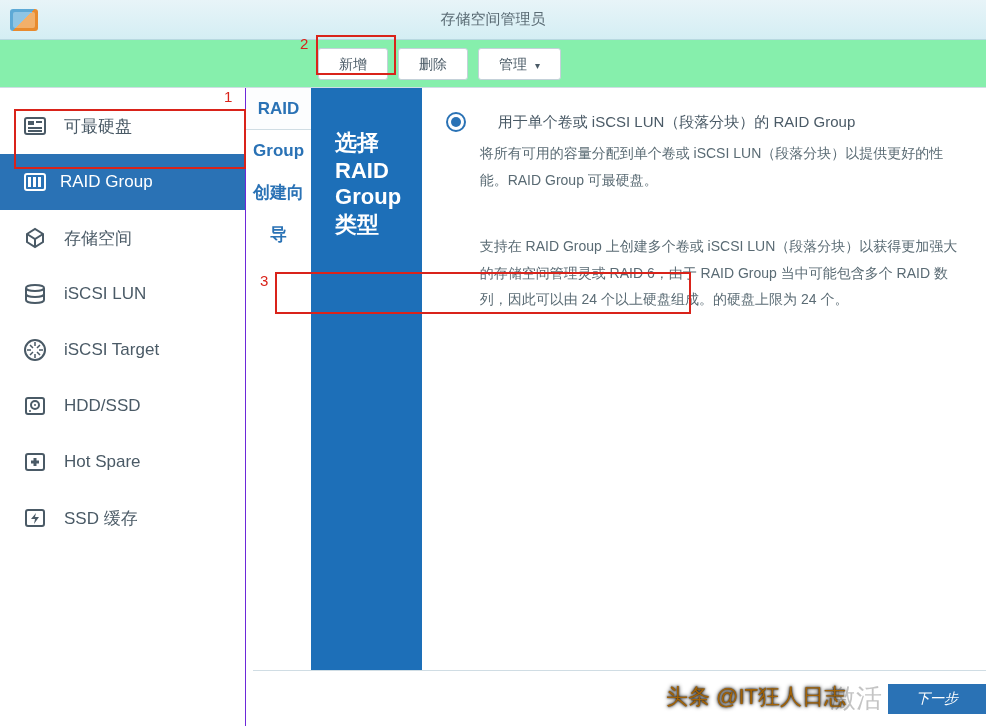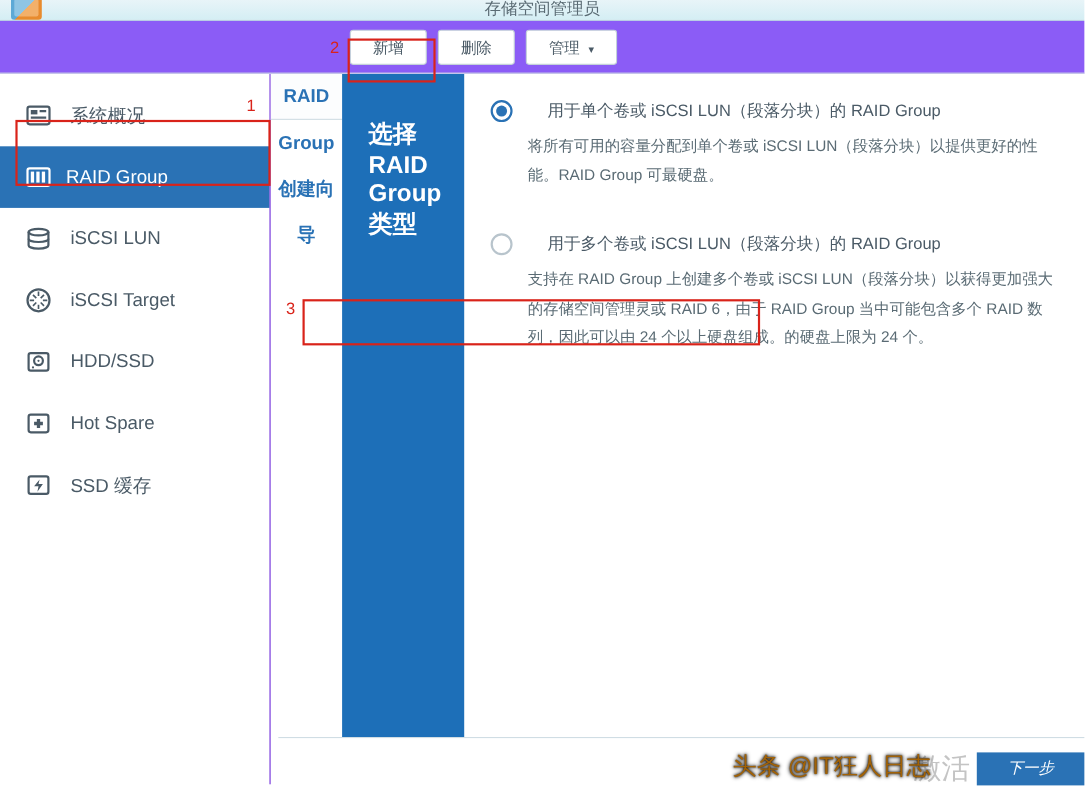--- a/index.html
+++ b/index.html
@@ -1,25 +1,25 @@
 <!DOCTYPE html>
 <html><head>
 <meta charset="utf-8">
 <style>
   * { box-sizing: border-box; margin: 0; padding: 0; }
   body { font-family: "Microsoft YaHei", Arial, sans-serif; font-size: 14px; color: #333; background: #fff; width: 986px; height: 726px; overflow: hidden; position: relative; }
 
   
-  .titlebar { height: 19px; background: linear-gradient(#e8f4f8, #d4eef4); display: flex; align-items: flex-end; position: relative; border-bottom: 1px solid #b8d8e0; }
+  .titlebar { height: 40px; background: linear-gradient(#e8f4f8, #d4eef4); display: flex; align-items: center; position: relative; border-bottom: 1px solid #b8d8e0; }
   .app-icon { width: 28px; height: 22px; margin-left: 10px; background: linear-gradient(135deg, #5da9d6 50%, #e88b2e 50%); border-radius: 3px; position: relative; }
   .app-icon::after { content:""; position:absolute; inset:3px; background: linear-gradient(135deg, #8fc5e4 50%, #f2b06a 50%); border-radius:2px; }
   .titlebar-title { position: absolute; left: 50%; transform: translateX(-50%); color: #5a6b74; font-size: 15px; }
 
   
-  .toolbar { height: 48px; display: flex; align-items: center; padding-left: 318px; gap: 10px; border-bottom: 1px solid #d0dde4; background: #8b5cf6; position: relative; }
+  .toolbar { height: 48px; display: flex; align-items: center; padding-left: 318px; gap: 10px; border-bottom: 1px solid #d0dde4; background: #86efac; position: relative; }
   .btn { height: 32px; line-height: 30px; padding: 0 20px; border: 1px solid #c4d1d9; background: #fff; color: #4a5a66; border-radius: 3px; font-size: 14px; cursor: pointer; }
   .dropdown-arrow { font-size: 10px; margin-left: 4px; }
 
   
   .annot { position: absolute; color: #d9231a; font-size: 15px; font-weight: 400; pointer-events: none; }
   .annot-box { position: absolute; border: 2px solid #d9231a; pointer-events: none; }
 
   
   .main { display: flex; height: calc(100% - 80px); }
   .sidebar { width: 245px; background: #fff; padding-top: 10px; }
@@ -77,30 +77,37 @@
 
   <div class="sidebar">
     <div class="side-item">
       <svg class="side-icon ic" viewBox="0 0 24 24">
           <rect x="2" y="4" width="20" height="16" rx="2" fill="none" stroke="currentColor" stroke-width="2"></rect>
           <rect x="5" y="7" width="6" height="4" fill="currentColor"></rect>
           <line x1="13" y1="8" x2="19" y2="8" stroke="currentColor" stroke-width="2"></line>
           <line x1="5" y1="14" x2="19" y2="14" stroke="currentColor" stroke-width="2"></line>
           <line x1="5" y1="17" x2="19" y2="17" stroke="currentColor" stroke-width="2"></line>
         </svg>
-      <span>系统概况</span>
+      <span>可最硬盘</span>
     </div>
     <div class="side-item active">
       <svg class="side-icon ic" viewBox="0 0 24 24">
           <rect x="2" y="4" width="20" height="16" rx="2" fill="none" stroke="currentColor" stroke-width="2"></rect>
           <rect x="5" y="7" width="3" height="10" fill="currentColor"></rect>
           <rect x="10" y="7" width="3" height="10" fill="currentColor"></rect>
           <rect x="15" y="7" width="3" height="10" fill="currentColor"></rect>
         </svg>
       <span>RAID Group</span>
+    </div>
+    <div class="side-item">
+      <svg class="side-icon ic" viewBox="0 0 24 24">
+          <path d="M4 8l8-5 8 5v8l-8 5-8-5z" fill="none" stroke="currentColor" stroke-width="2"></path>
+          <path d="M4 8l8 5 8-5M12 13v8" fill="none" stroke="currentColor" stroke-width="2"></path>
+        </svg>
+      <span>存储空间</span>
     </div>
     <div class="side-item">
       <svg class="side-icon ic" viewBox="0 0 24 24">
           <ellipse cx="12" cy="6" rx="9" ry="3" fill="none" stroke="currentColor" stroke-width="2"></ellipse>
           <path d="M3 6v12c0 1.7 4 3 9 3s9-1.3 9-3V6" fill="none" stroke="currentColor" stroke-width="2"></path>
           <path d="M3 12c0 1.7 4 3 9 3s9-1.3 9-3" fill="none" stroke="currentColor" stroke-width="2"></path>
         </svg>
       <span>iSCSI LUN</span>
     </div>
     <div class="side-item">
@@ -140,24 +147,20 @@
     <div class="wizard-title">RAID Group 创建向导</div>
     <div class="banner">选择 RAID Group 类型</div>
     <div class="options">
 
       <div class="opt">
         <span class="radio checked"></span>
         <span class="opt-label">用于单个卷或 iSCSI LUN（段落分块）的 RAID Group</span>
       </div>
       <div class="opt-desc">将所有可用的容量分配到单个卷或 iSCSI LUN（段落分块）以提供更好的性能。RAID Group 可最硬盘。</div>
 
-      <div class="opt">
-        <span class="radio unchecked"></span>
-        <span class="opt-label">用于多个卷或 iSCSI LUN（段落分块）的 RAID Group</span>
-      </div>
       <div class="opt-desc">支持在 RAID Group 上创建多个卷或 iSCSI LUN（段落分块）以获得更加强大的存储空间管理灵或 RAID 6，由于 RAID Group 当中可能包含多个 RAID 数列，因此可以由 24 个以上硬盘组成。的硬盘上限为 24 个。</div>
 
     </div>
   </div>
 </div>
 
 <div class="footer">
   <span class="activate">激活</span>
   <button class="next-btn">下一步</button>
 </div>

